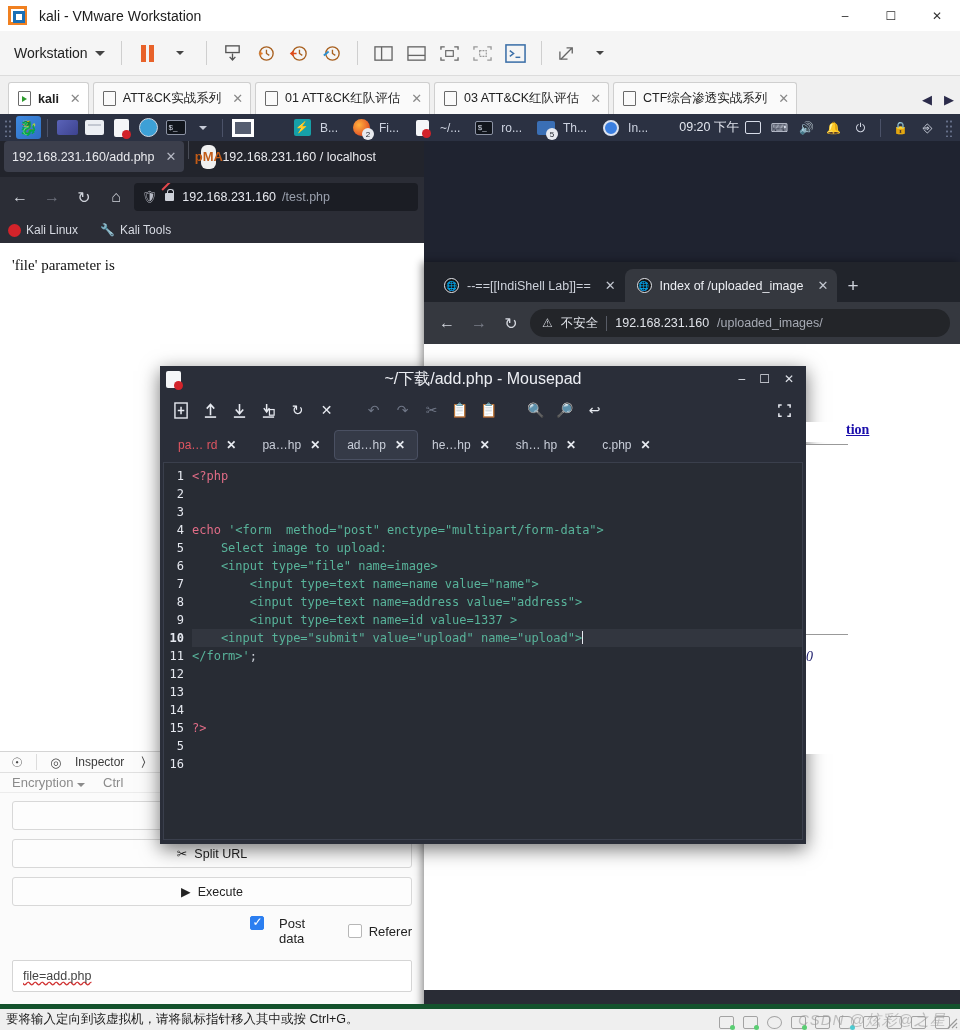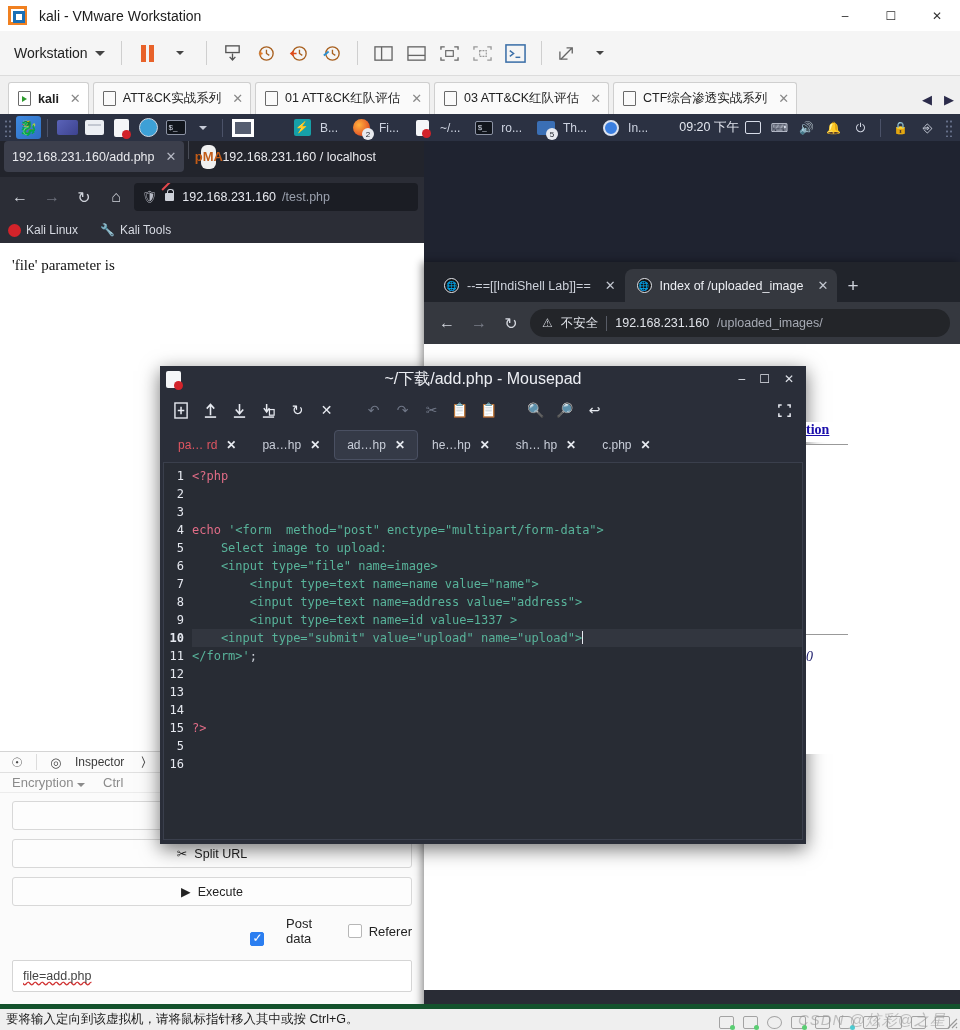--- a/index.html
+++ b/index.html
@@ -165,21 +165,21 @@
   .mp-gutter .cur { font-weight:bold; }
   .mp-code { flex:1; padding:4px 0 0 4px; font-family:"DejaVu Sans Mono", monospace; font-size:12px; line-height:18px; color:#c8ccd4; white-space:pre; }
   .mp-code .ln { display:block; height:18px; }
   .mp-code .ln.hl { background:#32363f; }
   .tk-php { color:#e06c86; }
   .tk-kw { color:#e06c86; }
   .tk-str { color:#58b39a; }
   .tk-punct { color:#c8ccd4; }
   .caretbar { display:inline-block; width:1px; height:13px; background:#e8ebf1; vertical-align:-2px; }
 
-  .lnk { color:#1a0dab; text-decoration:underline; font-weight:bold; }
+  .lnk { color:#1a0dab; text-decoration:underline; font-weight:bold;margin-left:40px; }
 </style>
 </head>
 <body>
 
 <div id="vmware-root">
 
   <div class="vm-titlebar">
     <div class="vm-logo">
       <div class="sq-out"></div>
         <div class="sq-in"></div>
@@ -459,21 +459,21 @@
           <div class="hb-btn">
             <span>✂</span>
             <span>Split URL</span>
           </div>
           <div class="hb-btn">
             <span>▶</span>
             <span>Execute</span>
           </div>
         </div>
         <div class="hb-checkrow">
-          <label style="display:flex;align-items:flex-end;gap:22px">
+          <label style="display:flex;align-items:flex-start;gap:15px">
             <span class="cbx on"></span>
             <span>Post data</span>
           </label>
           <label style="display:flex;align-items:center;gap:7px">
             <span class="cbx"></span>
             <span>Referer</span>
           </label>
         </div>
         <div class="hb-textarea">
           <span class="spellerr">file=add.php</span>

